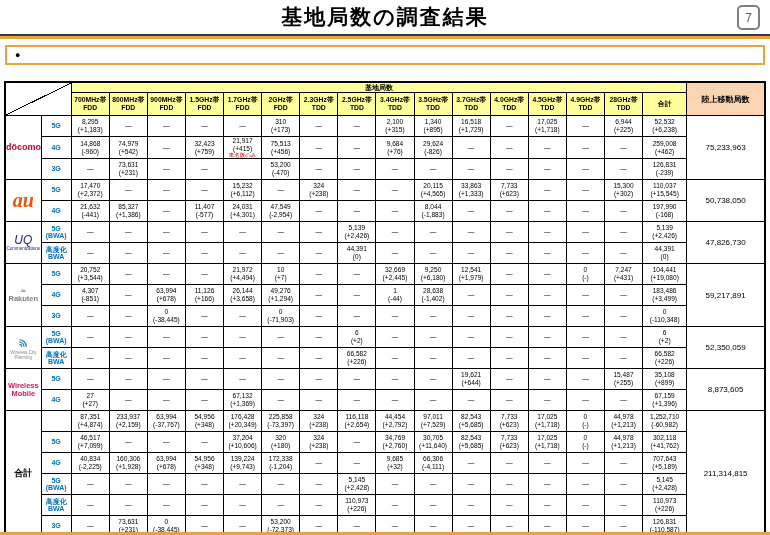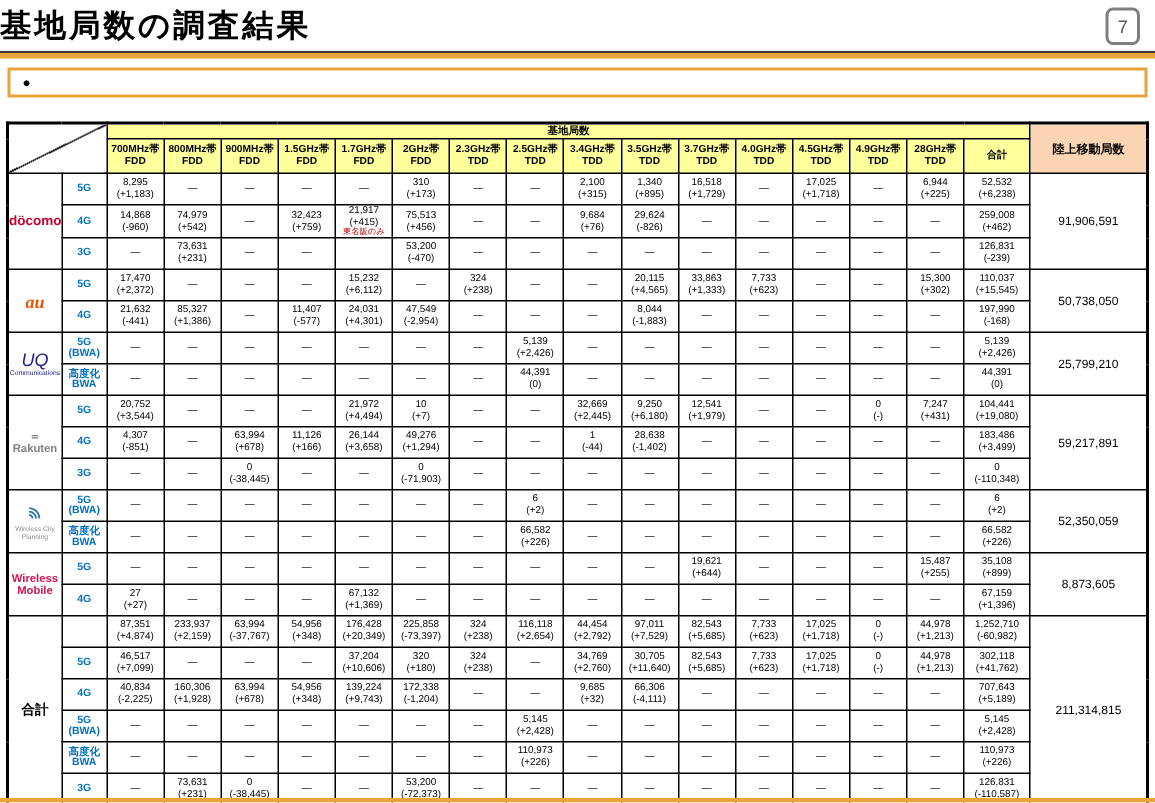--- a/index.html
+++ b/index.html
@@ -1,35 +1,35 @@
 <!DOCTYPE html>
 <html><head>
 <meta charset="utf-8">
 <style>
   html,body{margin:0;padding:0}
   body{width:770px;height:535px;background:#fff;font-family:"Liberation Sans",sans-serif;position:relative;overflow:hidden}
-  .title-row{position:relative;height:30px;padding-top:3px;text-align:left}
+  .title-row{position:relative;height:30px;padding-top:3px;text-align:center}
   .page-title{font-size:21px;font-weight:bold;letter-spacing:2px;color:#000}
   .page-badge{position:absolute;right:10px;top:5px;width:19px;height:21px;border:2px solid #7f7f7f;border-radius:5px;color:#595959;font-size:12px;display:flex;align-items:center;justify-content:center;background:#fff}
   .rule{height:5px;margin-top:1px;background:linear-gradient(#3a3a3a 0 32%,#e8a33d 32% 100%)}
   .note-box{margin:6px 5px 3px;border:2px solid #e8a33d;padding:3px 8px;font-size:11px;font-weight:bold;color:#000;display:flex;align-items:center;gap:9px}
   .bullet{font-size:9px}
   table{border-collapse:collapse;margin:16px 4px;table-layout:fixed;width:762px;border:2px solid #000}
   td,th{border:1px solid #000;padding:0;text-align:center;vertical-align:middle;overflow:hidden}
   .group-hdr{background:#ffff9b;font-size:7px;font-weight:bold;height:9px;line-height:1}
   .col-hdr{background:#ffff9b;font-size:6.8px;font-weight:bold;height:22px;line-height:1.25}
   .land-hdr{background:#fbd4b4;font-size:8px;font-weight:bold}
   .corner{background-image:linear-gradient(to bottom right,transparent calc(50% - .5px),#000 calc(50% - .5px),#000 calc(50% + .5px),transparent calc(50% + .5px))}
   td.data{font-size:6.6px;line-height:1.2;height:20px;color:#000}
   td.data .note{color:#c00000;font-size:5.5px;line-height:1}
   td.sub{color:#0070c0;font-size:7px;line-height:1.1;font-weight:bold}
   td.land{font-size:8px}
   td.op{line-height:1.05}
   .op-docomo{font-weight:bold;font-size:9px}
-  .op-au{font-weight:bold;font-style:italic;font-size:12px;font-family:"Liberation Serif",serif}
+  .op-au{font-weight:bold;font-style:italic;font-size:20px;font-family:"Liberation Serif",serif}
   .op-uq div:nth-child(1){font-weight:normal;font-style:italic;font-size:12px}
   .op-uq div:nth-child(2){font-size:4.5px}
   .op-softbank{font-weight:bold;font-size:7.5px}
   .op-wcp div{font-size:4.5px;color:#8a8a8a}
   .op-rakuten{font-weight:bold;font-size:7.5px}
   .op-total{font-weight:bold;font-size:9px}
   .footnote{margin:3px 7px 0;font-size:7.5px;color:#000}
   .bottom-bar{position:absolute;left:0;bottom:0;width:770px;height:3px;background:#e8a33d}
 </style>
 </head>
@@ -130,21 +130,21 @@
           </td>
           <td class="data">—</td>
           <td class="data">
             <div>6,944</div>
             <div>(+225)</div>
           </td>
           <td class="data">
             <div>52,532</div>
             <div>(+6,238)</div>
           </td>
-          <td class="land" rowspan="3">91,906,591</td>
+          <td class="land" rowspan="3">75,233,963</td>
         </tr>
         <tr>
           <td class="sub">4G</td>
           <td class="data">
             <div>14,868</div>
             <div>(-960)</div>
           </td>
           <td class="data">
             <div>74,979</div>
             <div>(+542)</div>
@@ -319,21 +319,21 @@
           <td class="data">—</td>
           <td class="data">—</td>
           <td class="data">—</td>
           <td class="data">—</td>
           <td class="data">—</td>
           <td class="data">—</td>
           <td class="data">
             <div>5,139</div>
             <div>(+2,426)</div>
           </td>
-          <td class="land" rowspan="2">25,799,210</td>
+          <td class="land" rowspan="2">47,826,730</td>
         </tr>
         <tr>
           <td class="sub">高度化<br>BWA</td>
           <td class="data">—</td>
           <td class="data">—</td>
           <td class="data">—</td>
           <td class="data">—</td>
           <td class="data">—</td>
           <td class="data">—</td>
           <td class="data">—</td>

